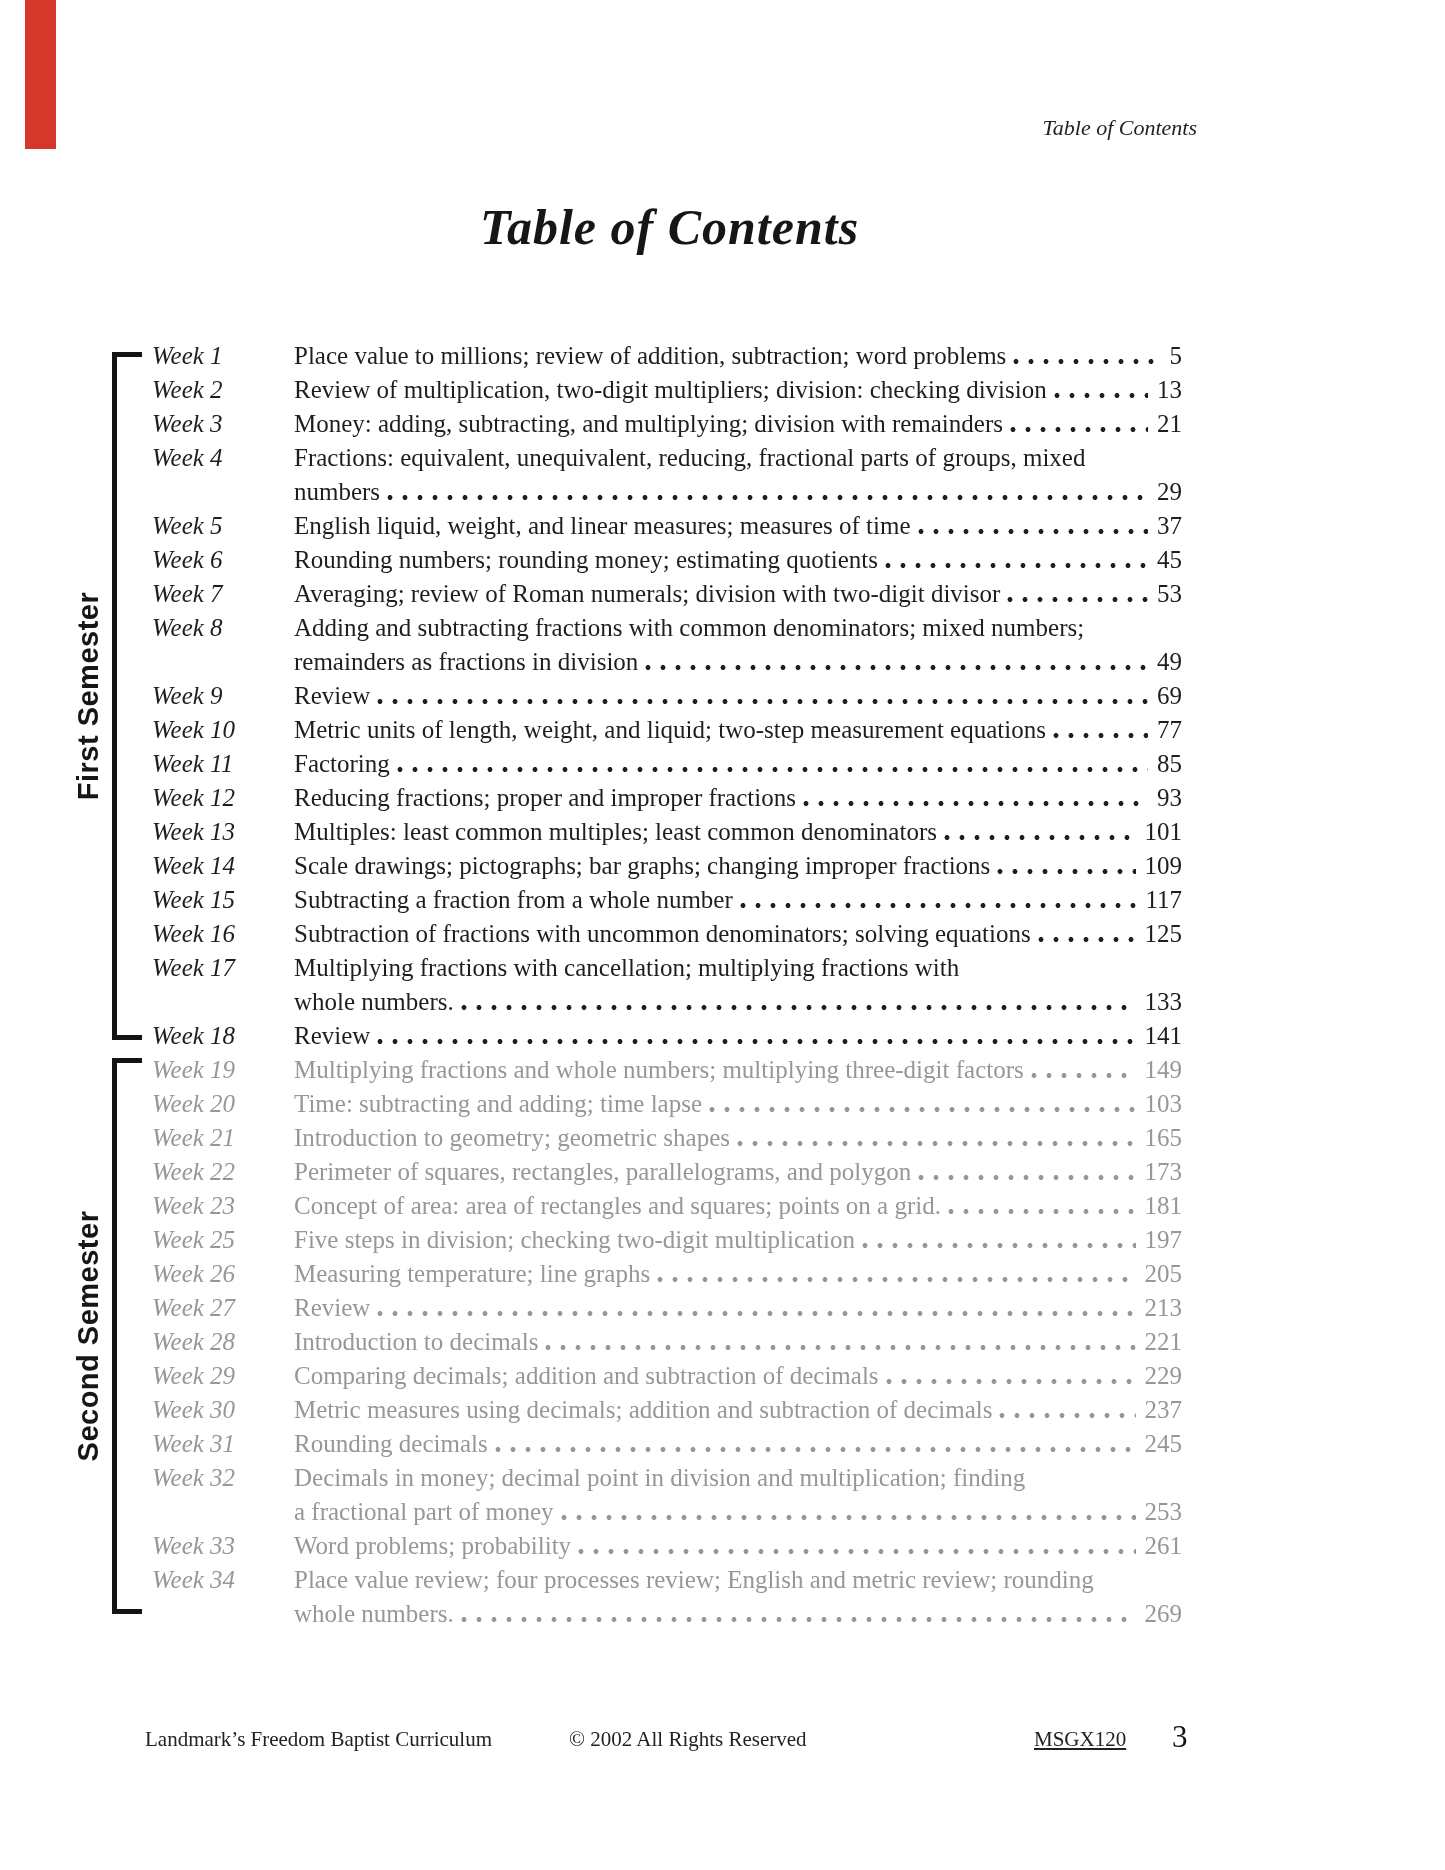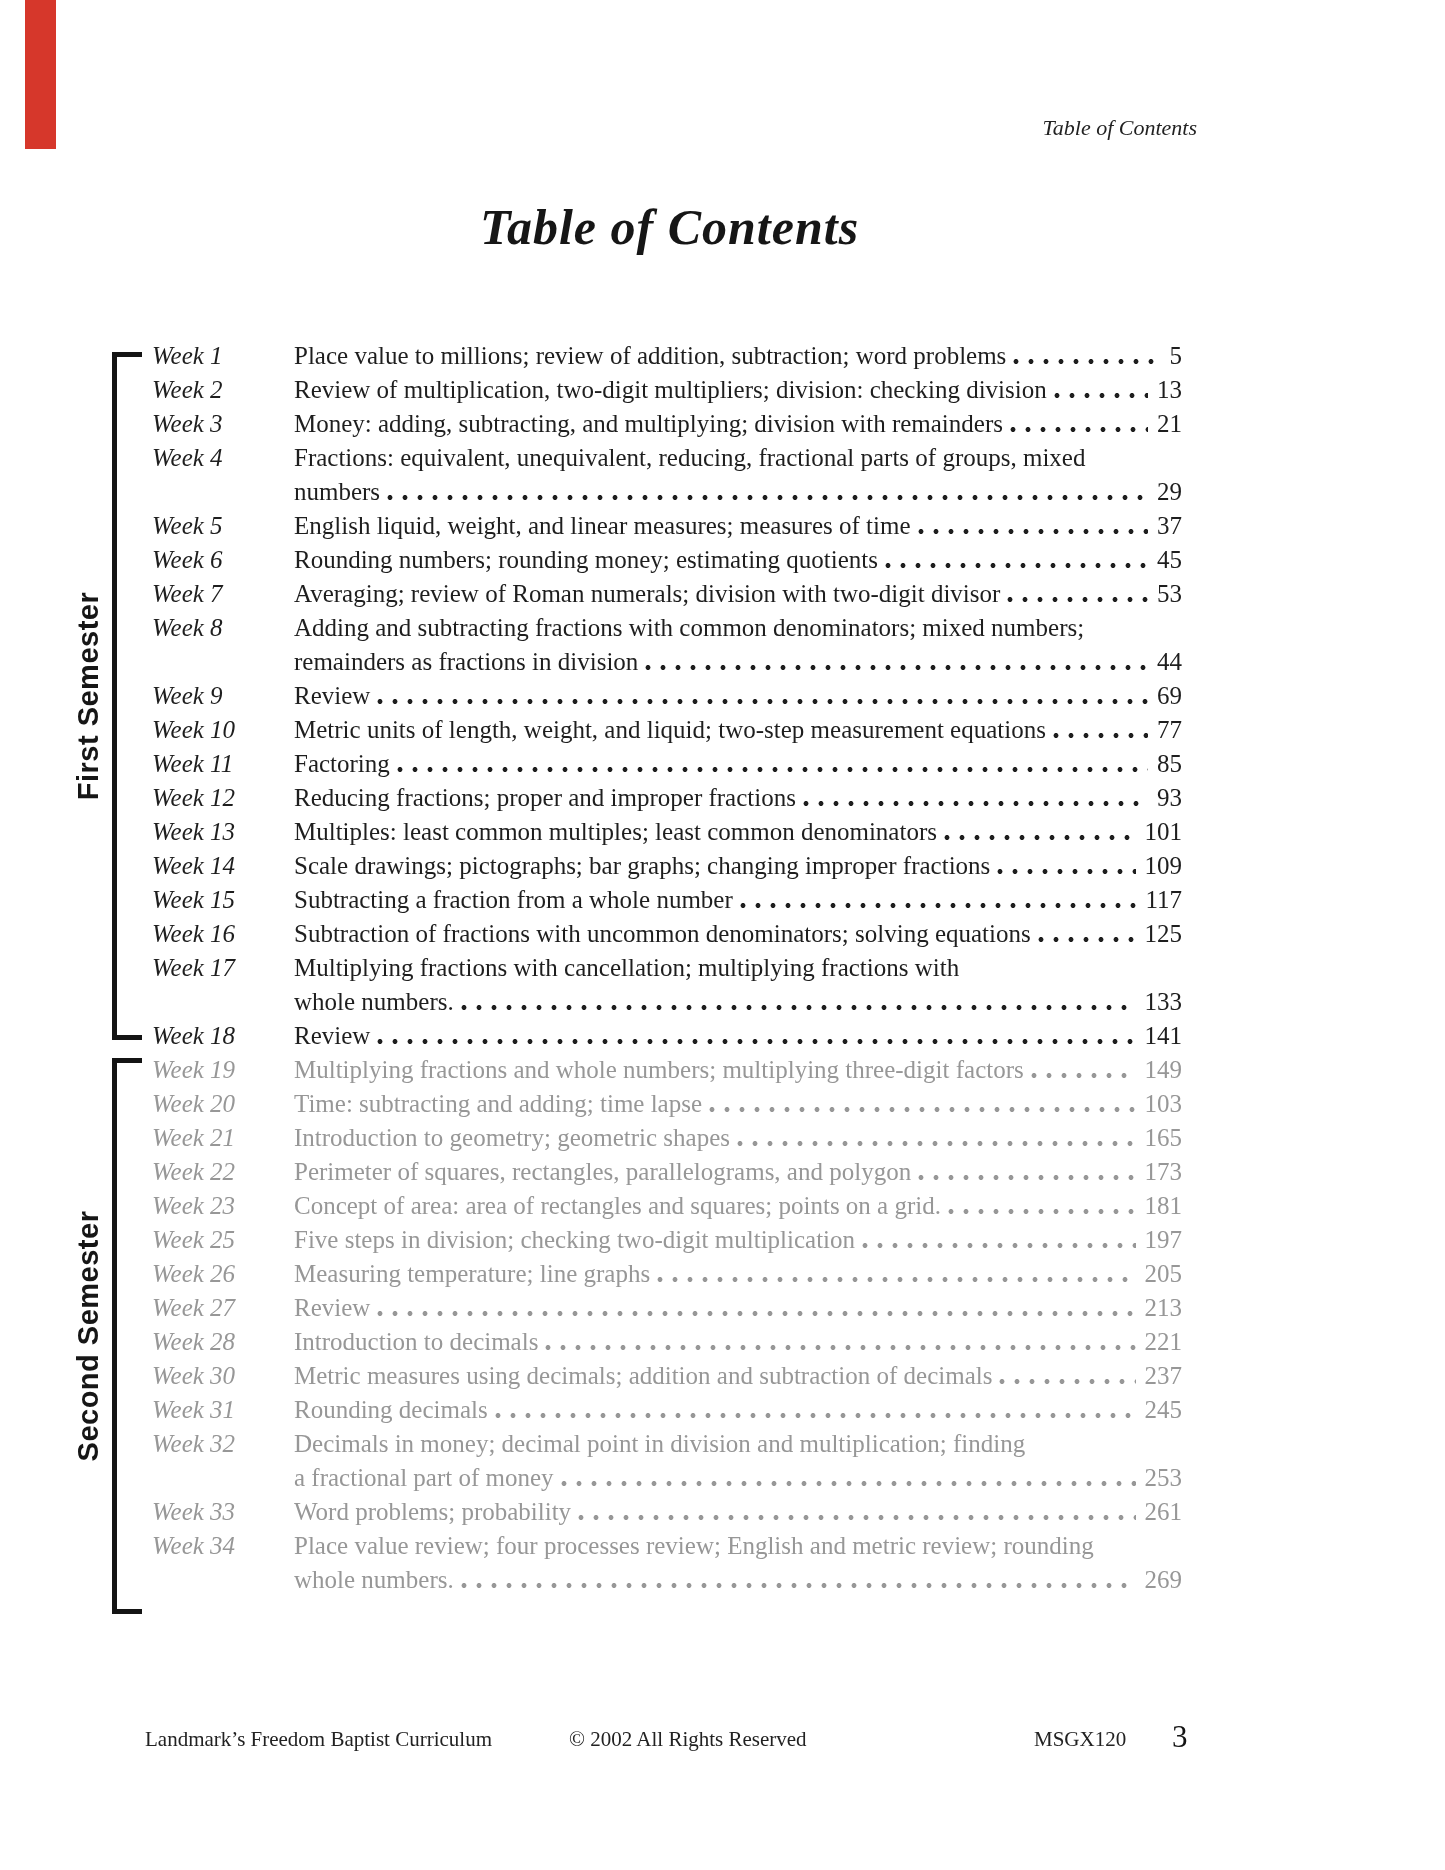--- a/index.html
+++ b/index.html
@@ -58,21 +58,21 @@
     white-space:nowrap;
     font-family:"Liberation Sans", sans-serif;
     font-weight:bold;font-size:29px;color:#161616;
     letter-spacing:0.5px;
   }
   .sem-label.s1{left:76px;top:696px;}
   .sem-label.s2{left:76px;top:1336px;}
   .footer{position:absolute;top:1727px;left:0;width:100%;font-size:21px;color:#222;}
   .footer .publisher{position:absolute;left:133px;top:0;}
   .footer .copyright{position:absolute;left:557px;top:0;}
-  .footer .code{position:absolute;left:1022px;top:0;}
+  .footer .code{position:absolute;left:1022px;top:0;text-decoration:underline;}
   .footer .pageno{position:absolute;left:1160px;top:-8px;font-size:31px;color:#141414;}
 </style>
 </head>
 <body>
 
 <div class="page">
 
   <div class="edge-mark" style="background: rgb(214, 55, 43);"></div>
 
   <div class="running-header">Table of Contents</div>
@@ -139,21 +139,21 @@
         <span class="pnum">53</span>
       </div>
       <div class="row sem1">
         <span class="week">Week 8</span>
         <span class="text">Adding and subtracting fractions with common denominators; mixed numbers;</span>
       </div>
       <div class="row sem1">
         <span class="week"></span>
         <span class="text">remainders as fractions in division</span>
         <span class="leader"></span>
-        <span class="pnum">44</span>
+        <span class="pnum">49</span>
       </div>
       <div class="row sem1">
         <span class="week">Week 9</span>
         <span class="text">Review</span>
         <span class="leader"></span>
         <span class="pnum">69</span>
       </div>
       <div class="row sem1">
         <span class="week">Week 10</span>
         <span class="text">Metric units of length, weight, and liquid; two-step measurement equations</span>
@@ -258,20 +258,26 @@
         <span class="week">Week 27</span>
         <span class="text">Review</span>
         <span class="leader"></span>
         <span class="pnum">213</span>
       </div>
       <div class="row sem2">
         <span class="week">Week 28</span>
         <span class="text">Introduction to decimals</span>
         <span class="leader"></span>
         <span class="pnum">221</span>
+      </div>
+      <div class="row sem2">
+        <span class="week">Week 29</span>
+        <span class="text">Comparing decimals; addition and subtraction of decimals</span>
+        <span class="leader"></span>
+        <span class="pnum">229</span>
       </div>
       <div class="row sem2">
         <span class="week">Week 30</span>
         <span class="text">Metric measures using decimals; addition and subtraction of decimals</span>
         <span class="leader"></span>
         <span class="pnum">237</span>
       </div>
       <div class="row sem2">
         <span class="week">Week 31</span>
         <span class="text">Rounding decimals</span>

